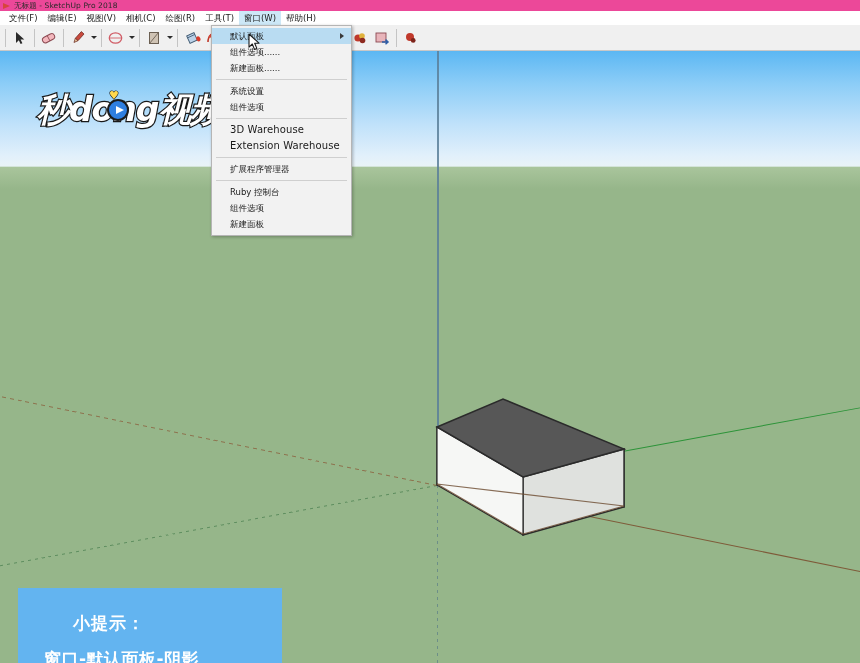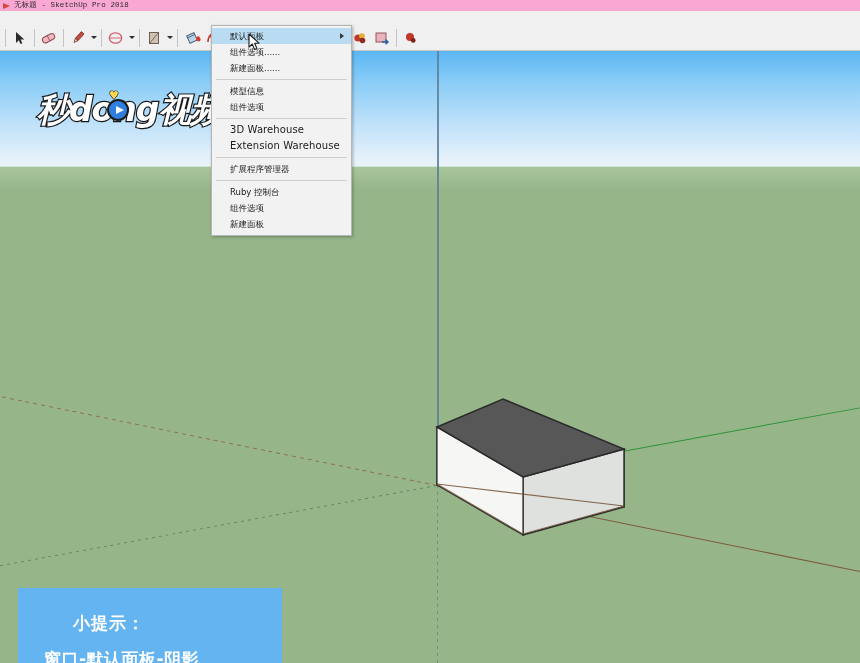--- a/index.html
+++ b/index.html
@@ -20,26 +20,25 @@
     height: 663px;
     overflow: hidden;
     background: #f0f0f0;
   }
 
   
   .titlebar {
     position: absolute;
     left: 0; top: 0;
     width: 860px; height: 11px;
-    background: #f9a8d4;
+    background: #ec4899;
     display: flex;
     align-items: center;
     padding-left: 3px;
     box-sizing: border-box;
-    font-family: Liberation Mono, monospace;
   }
   .app-icon {
     width: 8px; height: 8px;
     margin-right: 3px;
     position: relative;
     flex: 0 0 auto;
   }
   .app-icon .tri {
     position: absolute;
     left: 0; top: 1px;
@@ -344,20 +343,30 @@
 
 <div id="app">
 
   <div class="titlebar">
     <span class="app-icon">
         <i class="tri"></i>
       </span>
     <span class="title-text">无标题 - SketchUp Pro 2018</span>
   </div>
 
+  <div class="menubar">
+    <div class="menu-item">文件(F)</div>
+    <div class="menu-item">编辑(E)</div>
+    <div class="menu-item">视图(V)</div>
+    <div class="menu-item">相机(C)</div>
+    <div class="menu-item">绘图(R)</div>
+    <div class="menu-item">工具(T)</div>
+    <div class="menu-item active">窗口(W)</div>
+    <div class="menu-item">帮助(H)</div>
+  </div>
 
   <div class="toolbar">
     <div class="tb-sep"></div>
     <div class="tb-btn">
       <svg width="16" height="16" viewBox="0 0 16 16">
           <path d="M4 2 L4 13 L6.8 10.3 L8.6 14 L10.4 13.2 L8.6 9.6 L12.3 9.5 Z" fill="#2b2b2b"></path>
         </svg>
     </div>
     <div class="tb-sep"></div>
     <div class="tb-btn">
@@ -515,21 +524,21 @@
   </div>
 
   <div class="dropdown">
     <div class="dd-item sel">
       <span>默认面板</span>
       <i class="submenu-arrow"></i>
     </div>
     <div class="dd-item">组件选项......</div>
     <div class="dd-item">新建面板......</div>
     <div class="dd-sep"></div>
-    <div class="dd-item">模型信息</div>
+    <div class="dd-item">系统设置</div>
     <div class="dd-item">组件选项</div>
     <div class="dd-sep"></div>
     <div class="dd-item latin">3D Warehouse</div>
     <div class="dd-item latin">Extension Warehouse</div>
     <div class="dd-sep"></div>
     <div class="dd-item">扩展程序管理器</div>
     <div class="dd-sep"></div>
     <div class="dd-item">Ruby 控制台</div>
     <div class="dd-item">组件选项</div>
     <div class="dd-item">新建面板</div>

